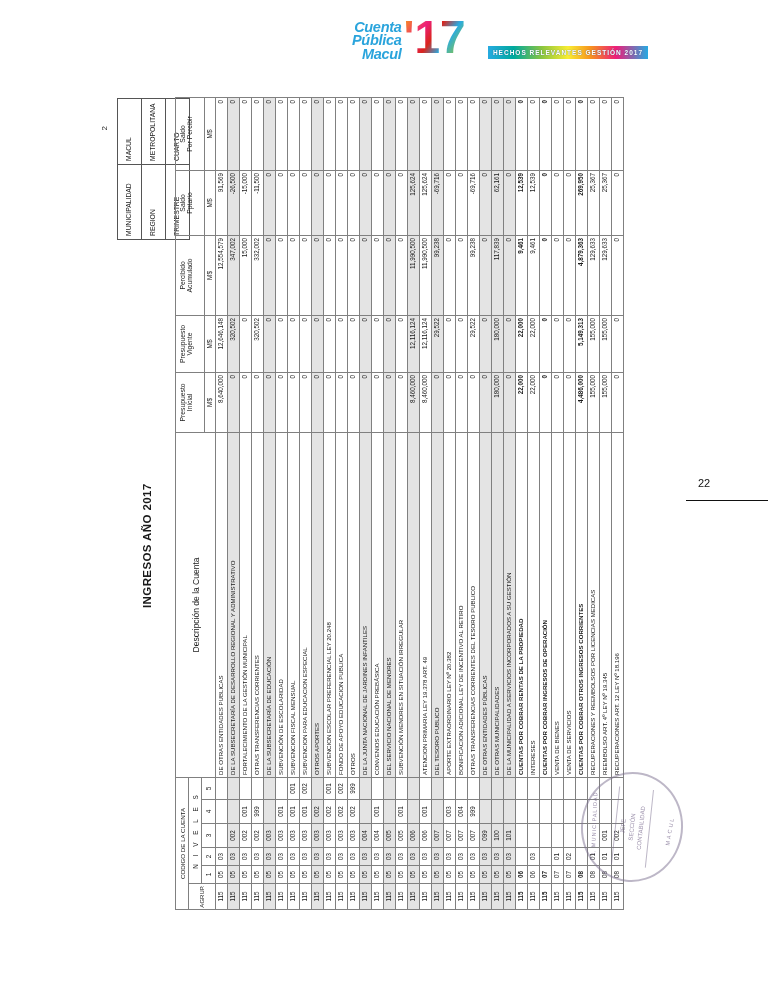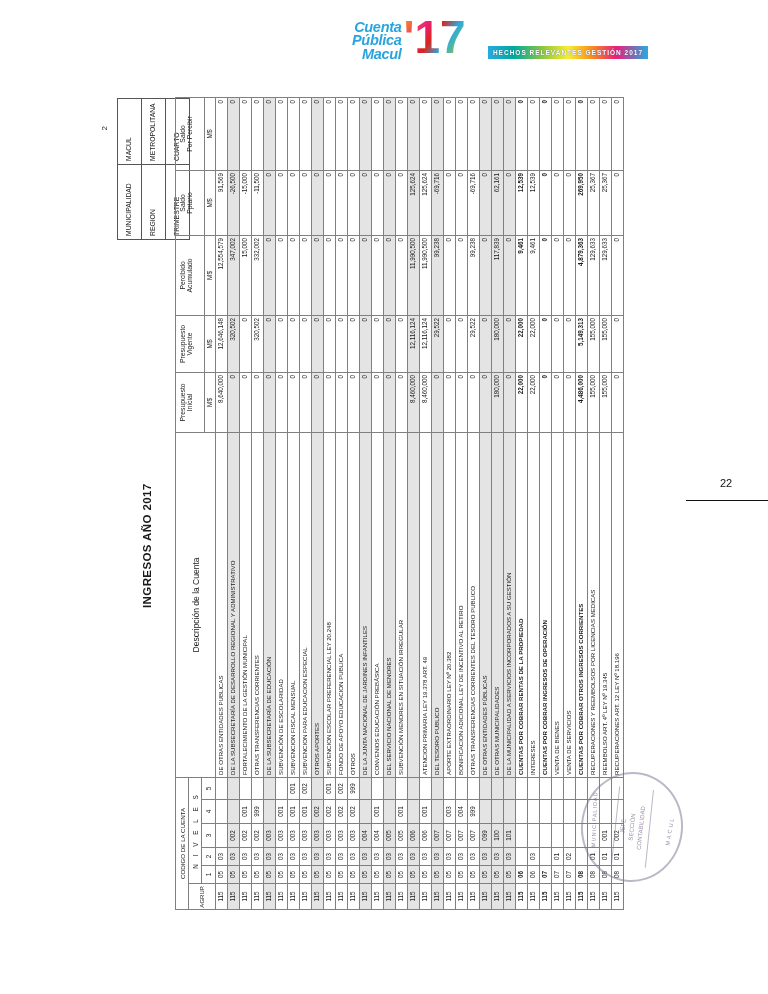--- a/index.html
+++ b/index.html
@@ -13,21 +13,21 @@
   .logo-17{margin-left:2px;font-weight:bold;font-size:46px;line-height:1;
     background:linear-gradient(125deg,#f7941e 5%,#ed1e79 32%,#d9251c 48%,#29abe2 66%,#8dc63f 88%);
     -webkit-background-clip:text;background-clip:text;color:transparent;}
   .banner{position:absolute;left:488px;top:46px;width:160px;height:13px;display:flex;
     align-items:center;justify-content:center;
     background:linear-gradient(90deg,#27aae1 0%,#00a99d 16%,#8dc63f 34%,#f9ed32 50%,#f7941e 64%,#ed1e79 80%,#27aae1 100%);}
   .banner span{font-size:6.5px;font-weight:bold;letter-spacing:1px;color:#ffffff;
     text-shadow:0 0 1px rgba(0,60,120,.8);white-space:nowrap;}
 
   
-  .sheet-num{position:absolute;left:720px;top:477px;font-size:11px;color:#111;}
+  .sheet-num{position:absolute;left:698px;top:477px;font-size:11px;color:#111;}
   .sheet-num-rule{position:absolute;left:686px;top:500px;width:82px;border-top:1.5px solid #111;}
 
   
   .land{position:absolute;left:95px;top:90px;width:830px;height:600px;
     transform-origin:0 0;transform:rotate(-90deg) translateX(-830px);}
 
   .rpt-num2{position:absolute;top:5px;right:36px;font-size:8px;}
   .rpt-box{position:absolute;top:22px;right:8px;width:142px;border:1px solid #555;border-collapse:collapse;}
   .rpt-box td{border:1px solid #555;font-size:6.8px;padding:1px 3px;height:21px;vertical-align:middle;}
   .rpt-box td.lab{width:68px;}

